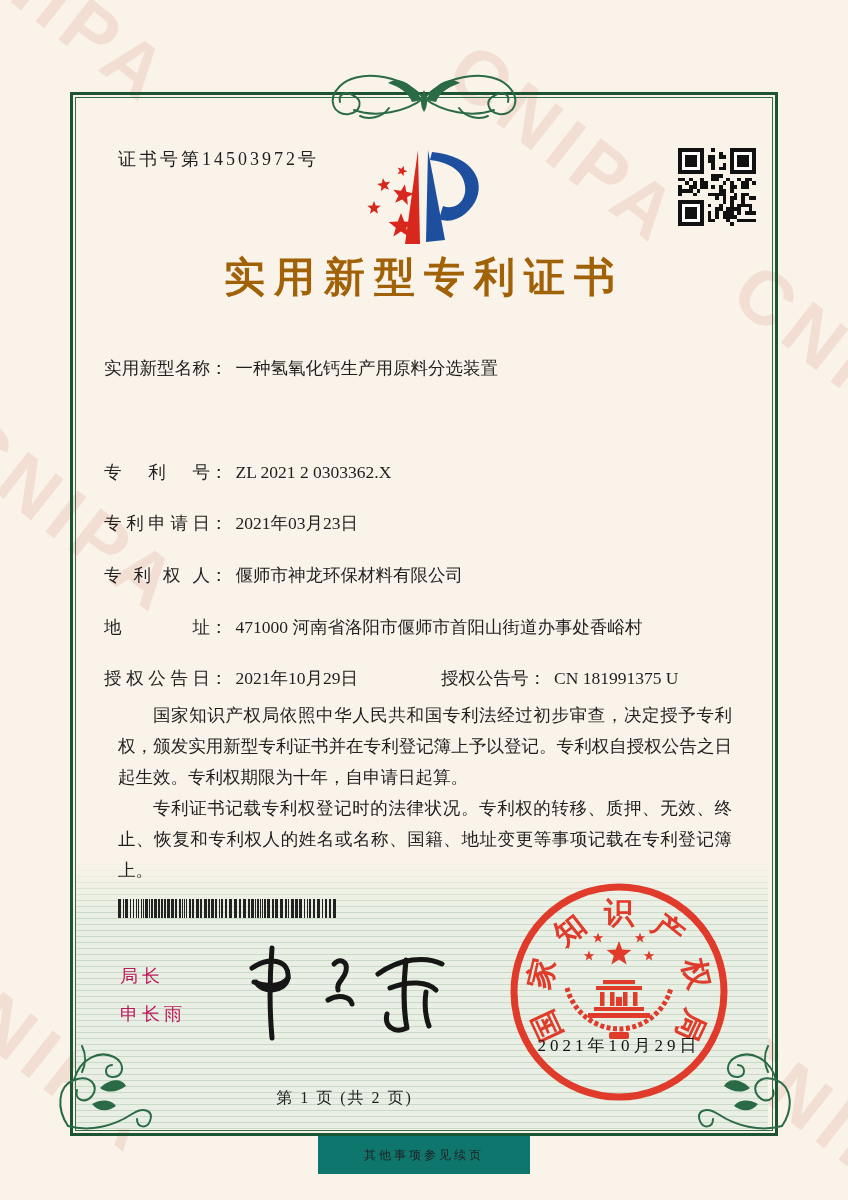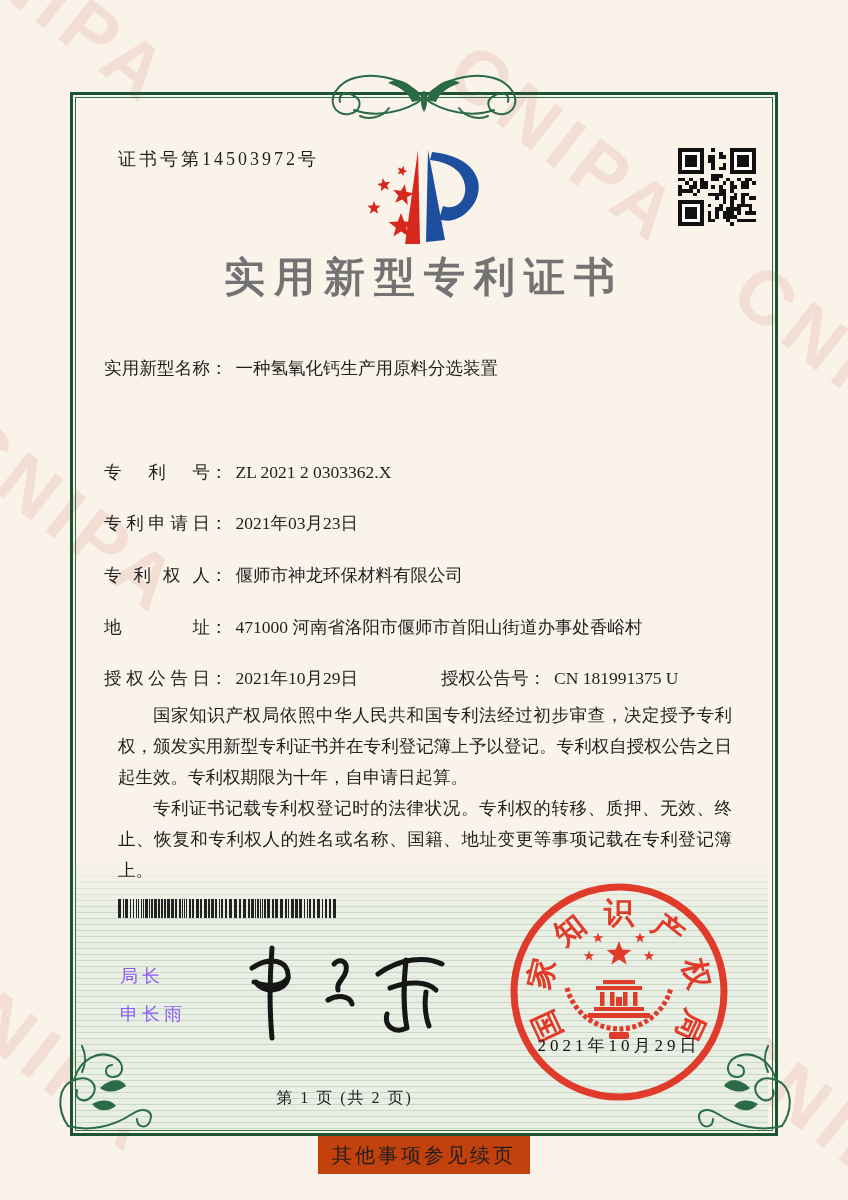--- a/index.html
+++ b/index.html
@@ -62,21 +62,21 @@
   .cert-no{
     position:absolute;left:118px;top:147px;
     font-size:18px;letter-spacing:3px;
   }
   .logo{position:absolute;left:352px;top:138px;}
   .qr{position:absolute;left:678px;top:148px;}
   .title{
     position:absolute;left:0;top:250px;width:100%;
     text-align:center;
     font-size:41px;font-weight:bold;letter-spacing:9px;
-    color:#737373;
+    color:#a16207;
   }
   .field-row{position:absolute;left:104px;font-size:17.5px;white-space:nowrap;}
   .field-label{
     display:inline-block;width:106px;
     text-align:justify;text-align-last:justify;
     vertical-align:bottom;
   }
   .colon{display:inline-block;margin-right:8px;}
   .row-name    {top:356px;}
   .row-inventor{top:409px;}
@@ -89,38 +89,38 @@
   .row-grant{width:700px;}
   .paragraphs{
     position:absolute;left:118px;top:700px;width:614px;
     font-size:17.5px;line-height:31px;text-align:justify;
   }
   .paragraphs p{margin:0;text-indent:2em;}
   .barcode{position:absolute;left:118px;top:899px;z-index:2;}
   .director{
     position:absolute;left:120px;top:964px;z-index:2;
     font-family:"Liberation Sans","DejaVu Sans",sans-serif;
-    font-size:18px;letter-spacing:4px;color:#8b5cf6;
+    font-size:18px;letter-spacing:4px;color:#be185d;
   }
   .director .name{margin-top:14px;}
   .signature{position:absolute;left:238px;top:930px;z-index:2;}
   .seal{position:absolute;left:503px;top:876px;z-index:2;opacity:0.92;mix-blend-mode:multiply;}
   .seal-date{
     position:absolute;left:503px;top:1034px;width:232px;z-index:3;
     text-align:center;font-size:17px;letter-spacing:4px;color:#141414;
   }
   .page-indicator{
     position:absolute;left:0;top:1088px;width:689px;z-index:2;
     text-align:center;font-size:16px;letter-spacing:2px;
   }
   .continuation{
     position:absolute;left:318px;top:1136px;width:212px;height:38px;z-index:4;
-    background:#c2410c;
+    background:#0f766e;
     text-align:center;line-height:38px;
-    font-size:20px;letter-spacing:3px;
+    font-size:12px;letter-spacing:3px;
   }
 </style>
 </head>
 <body>
 
 <div class="page">
 
   <span class="wm" style="left:-80px;top:-40px;">CNIPA</span>
   <span class="wm" style="left:430px;top:100px;">CNIPA</span>
   <span class="wm" style="left:715px;top:320px;">CNIPA</span>

